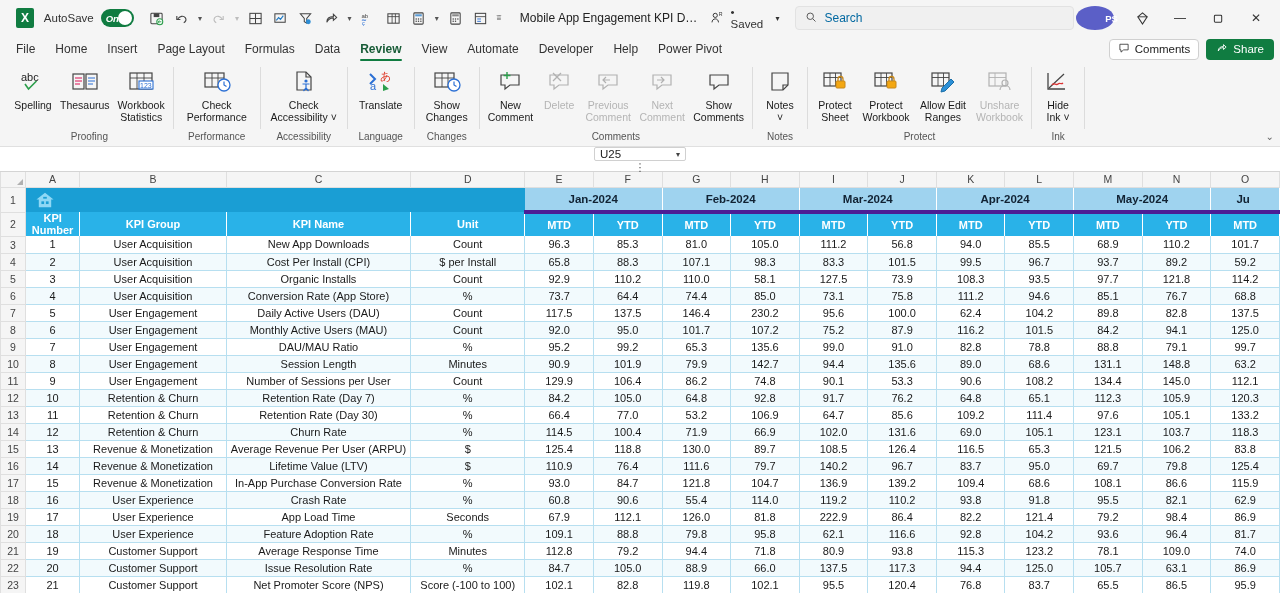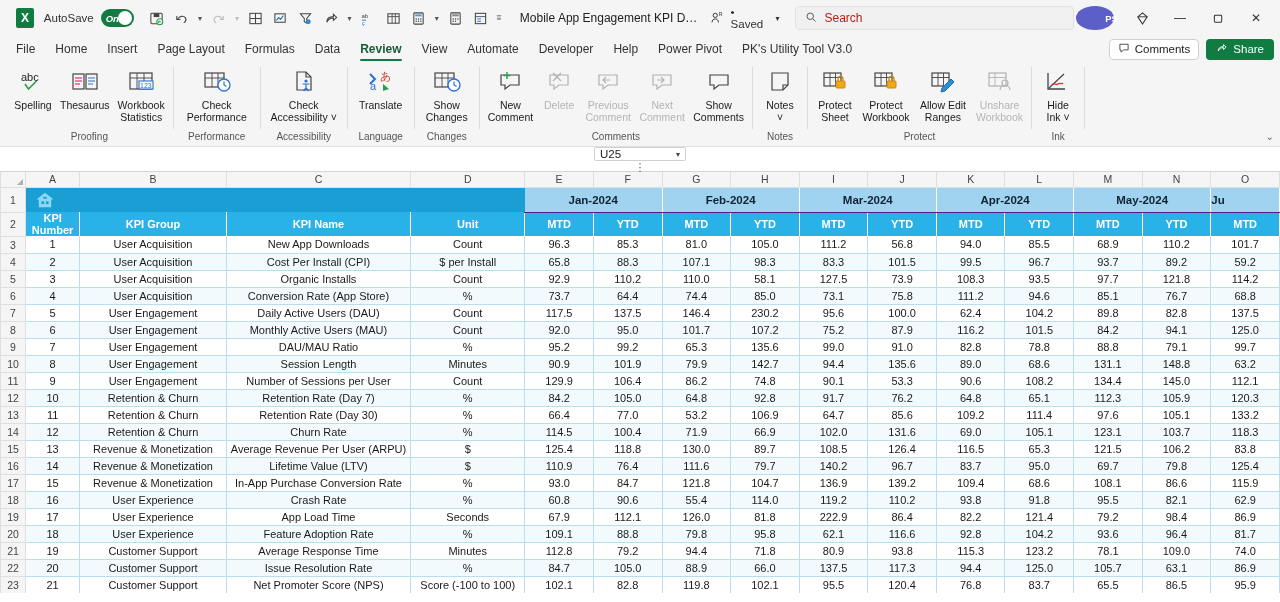--- a/index.html
+++ b/index.html
@@ -44,21 +44,21 @@
   .doc-title {
     font-size: 12px; color: #222; margin-left: 14px; white-space: nowrap;
     max-width: 180px; overflow: hidden; text-overflow: ellipsis;
   }
   .saved-state { font-size: 11.5px; color:#333; display:flex; align-items:center; gap:11px;}
   .search-box {
     width: 310px; height: 24px; background: #f0f0f0; border-radius: 4px;
     display: flex; align-items: center; gap: 7px; padding: 0 9px;
     border: 1px solid #e2e2e2; margin-left: 14px;
   }
-  .search-box .ph { font-size: 12px; color: #b91c1c; }
+  .search-box .ph { font-size: 12px; color: #0369a1; }
   .tb-right { margin-left: auto; display: flex; align-items: center; gap: 2px; }
   .avatar {
     width: 38px; height: 24px; border-radius: 50%; background: #5b5fc7;
     color: #fff; font-size: 9.5px; font-weight: 600;
     display: flex; align-items: center; justify-content: center;
     margin-right: 8px;
     padding-left: 33px;
   }
   .win-btn {
     width: 36px; height: 30px; display: flex; align-items: center;
@@ -163,21 +163,21 @@
     background: #1a9ed4; height: 25px; border: none;
   }
   td.hdr2 {
     background: #29b2e8; color: #ffffff; font-size: 11px; font-weight: bold;
     text-align: center; height: 17px;
     border-right: 1px solid #ffffff;
   }
   td.month {
     background: #9fd3ef; color: #123; font-size: 11.5px; font-weight: bold;
     text-align: center; height: 25px;
-    border-right: 1px solid #ffffff; border-bottom: 1px solid #4c1d95;
+    border-right: 1px solid #ffffff; border-bottom: 4px solid #4c1d95;
   }
   .home-ico { display:flex; align-items:center; padding-left: 8px; }
 </style>
 </head>
 <body>
 
 <div class="titlebar">
   <div class="xl-logo">X</div>
   <span class="autosave-lbl">AutoSave</span>
   <div class="toggle">
@@ -325,21 +325,20 @@
   <div class="tab">Insert</div>
   <div class="tab">Page Layout</div>
   <div class="tab">Formulas</div>
   <div class="tab">Data</div>
   <div class="tab active">Review</div>
   <div class="tab">View</div>
   <div class="tab">Automate</div>
   <div class="tab">Developer</div>
   <div class="tab">Help</div>
   <div class="tab">Power Pivot</div>
-  <div class="tab">PK's Utility Tool V3.0</div>
   <div class="tabs-right">
     <div class="comments-btn">
       <span><svg width="12" height="12" viewBox="0 0 16 16">
             <path d="M2.5 3h11v7.5h-6L4 13.5V10.5H2.5z" fill="none" stroke="#333" stroke-width="1.1"></path>
           </svg></span>
       <span>Comments</span>
     </div>
     <div class="share-btn">
       <span><svg width="12" height="12" viewBox="0 0 16 16">
             <path d="M3 12c0-4 3-6 7-6V3.5l3.5 3.3L10 10V7.5c-3.5 0-5.5 1.6-7 4.5z" fill="none" stroke="#fff" stroke-width="1.2"></path>
@@ -678,21 +677,21 @@
                 <rect x="13" y="11.5" width="3" height="3" fill="#1a9ed4"></rect>
                 <path d="M10 6.5h4v2h-4z" fill="#1a9ed4"></path>
               </svg>
         </div>
       </td>
       <td class="month" colspan="2">Jan-2024</td>
       <td class="month" colspan="2">Feb-2024</td>
       <td class="month" colspan="2">Mar-2024</td>
       <td class="month" colspan="2">Apr-2024</td>
       <td class="month" colspan="2">May-2024</td>
-      <td class="month" style="text-align:left;padding-right:4px">Ju</td>
+      <td class="month" style="text-align:center;padding-right:4px">Ju</td>
     </tr>
 
     <tr>
       <td class="rowhead">2</td>
       <td class="hdr2">KPI Number</td>
       <td class="hdr2">KPI Group</td>
       <td class="hdr2">KPI Name</td>
       <td class="hdr2">Unit</td>
       <td class="hdr2">MTD</td>
       <td class="hdr2">YTD</td>

